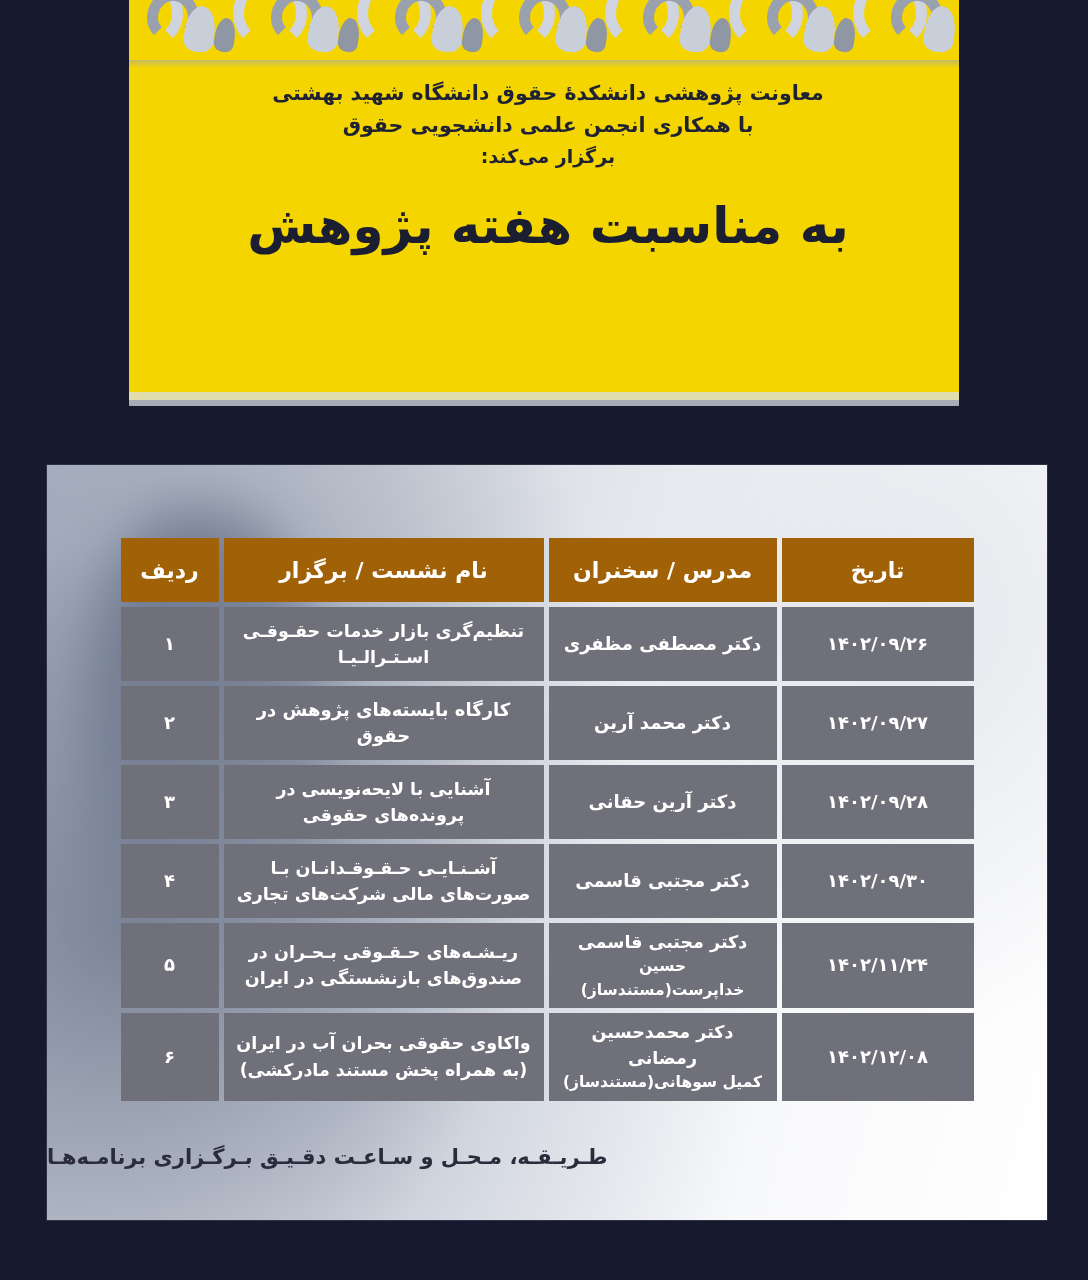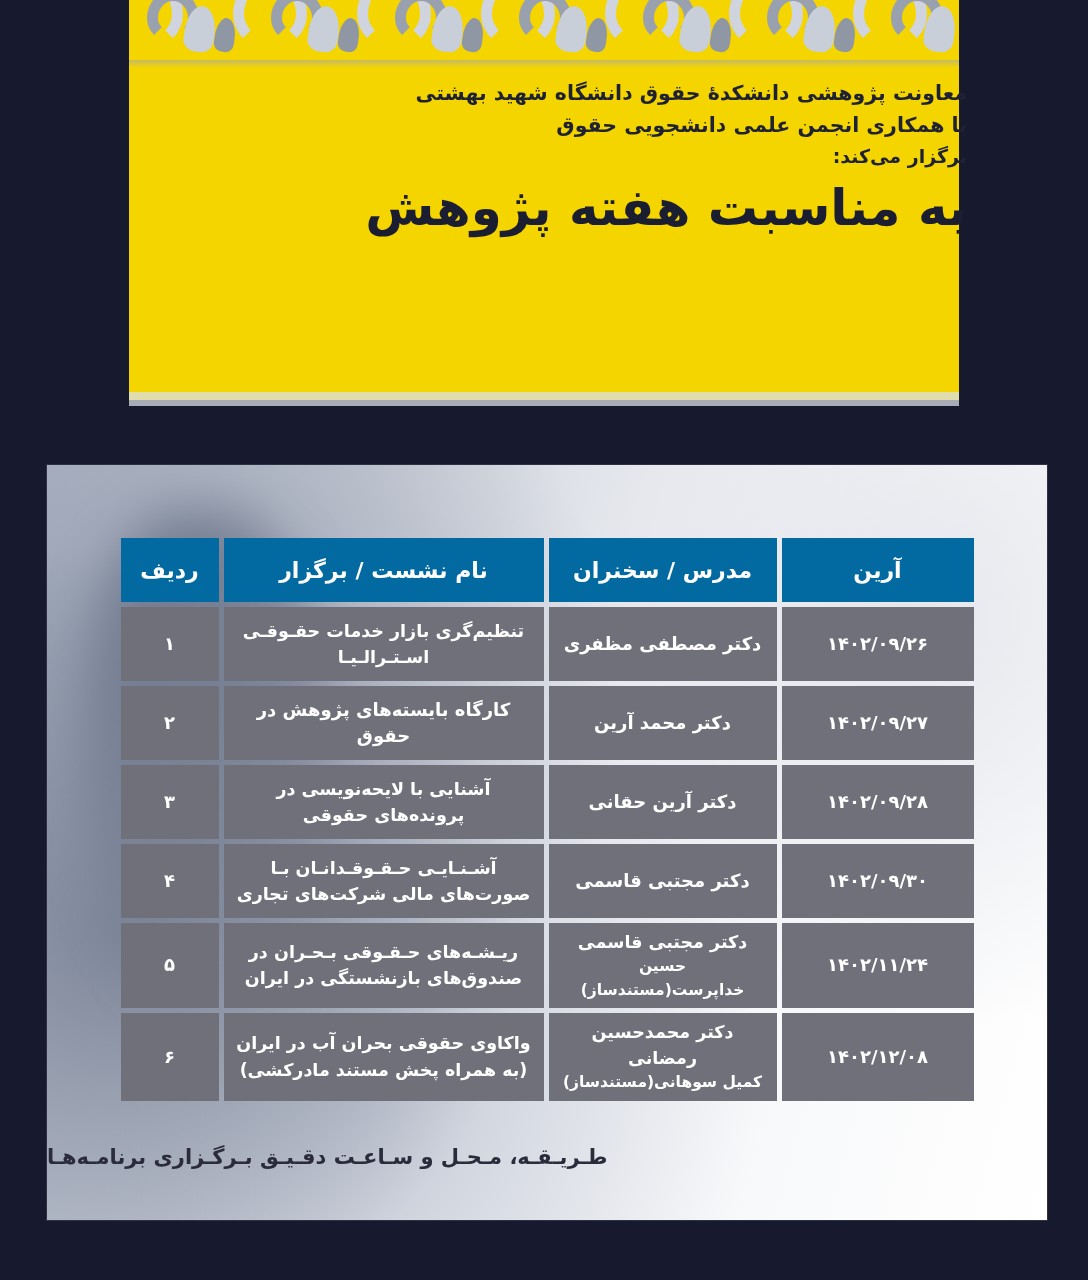--- a/index.html
+++ b/index.html
@@ -86,20 +86,21 @@
     width: 830px;
     height: 8px;
     background: linear-gradient(to bottom, rgba(160,166,178,.55), rgba(245,213,0,0));
   }
 
   .banner-text {
     position: absolute;
     top: 78px;
     left: 0;
     width: 838px;
+    text-align: center;
     direction: rtl;
   }
   .line-sub {
     font-size: 20.5px;
     font-weight: 700;
     color: #1f2233;
     line-height: 1.55;
     letter-spacing: .1px;
   }
   .line-sub.small {
@@ -167,21 +168,21 @@
     color: #ffffff;
     text-align: center;
     vertical-align: middle;
     font-weight: 700;
     padding: 6px 8px;
     box-sizing: border-box;
   }
   table.sched th {
     height: 64px;
     font-size: 22px;
-    background: #0369a1;
+    background: #a16207;
   }
   table.sched td {
     height: 74px;
     font-size: 18px;
     line-height: 1.45;
   }
   col.c-row    { width: 98px; }
   col.c-title  { width: 320px; }
   col.c-spk    { width: 228px; }
   col.c-date   { width: 192px; }
@@ -239,40 +240,40 @@
     <div class="curl" style="left:724px"></div>
       <div class="curl b" style="left:762px"></div>
     <div class="leaf" style="left:796px"></div>
     <div class="base"></div>
   </div>
 
   <div class="banner-text">
     <div class="line-sub">معاونت پژوهشی دانشکدهٔ حقوق دانشگاه شهید بهشتی</div>
     <div class="line-sub">با همکاری انجمن علمی دانشجویی حقوق</div>
     <div class="line-sub small">برگزار می‌کند:</div>
-    <div class="title-big" style="margin-top:2px">به مناسبت هفته پژوهش</div>
+    <div class="title-big" style="margin-top:20px">به مناسبت هفته پژوهش</div>
   </div>
 
   <div class="banner-shadow"></div>
 </div>
 
 <div class="card">
   <div class="card-bg"></div>
 
   <div class="table-area">
     <table class="sched">
       <colgroup>
         <col class="c-date">
           <col class="c-spk">
           <col class="c-title">
           <col class="c-row">
       </colgroup>
       <thead>
         <tr>
-          <th>آرین</th>
+          <th>تاریخ</th>
           <th>مدرس / سخنران</th>
           <th>نام نشست / برگزار</th>
           <th>ردیف</th>
         </tr>
       </thead>
       <tbody>
         <tr>
           <td class="date">۱۴۰۲/۰۹/۲۶</td>
           <td class="spk">دکتر مصطفی مظفری</td>
           <td class="title two">تنظیم‌گری بازار خدمات حقـوقـی اسـتـرالـیـا</td>

